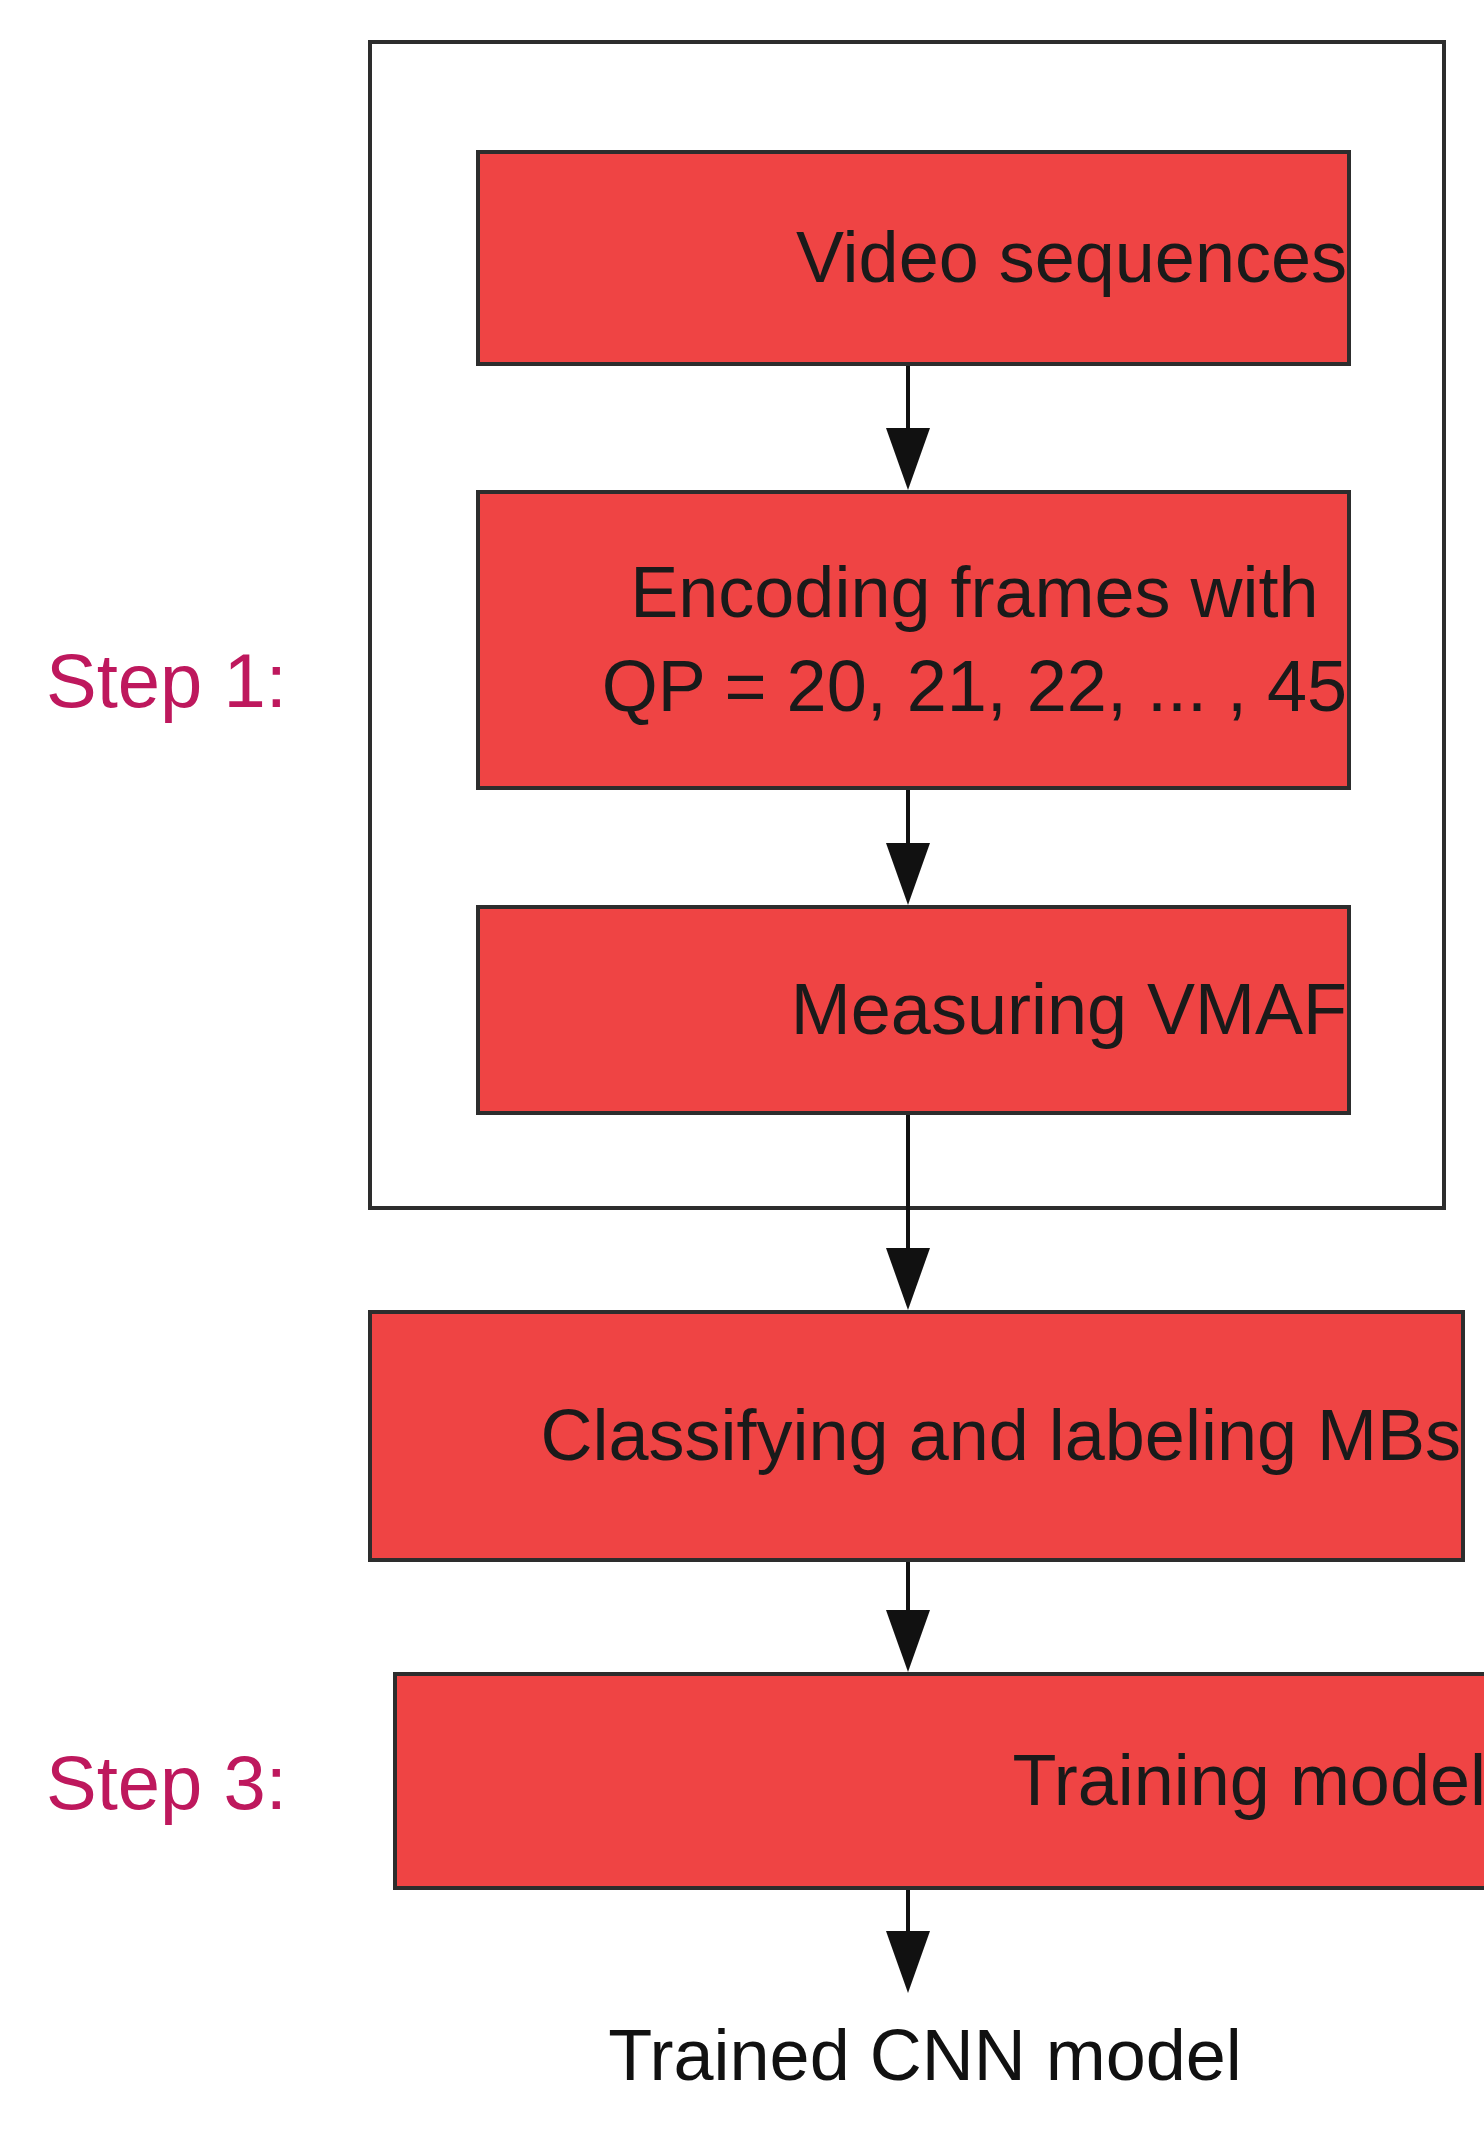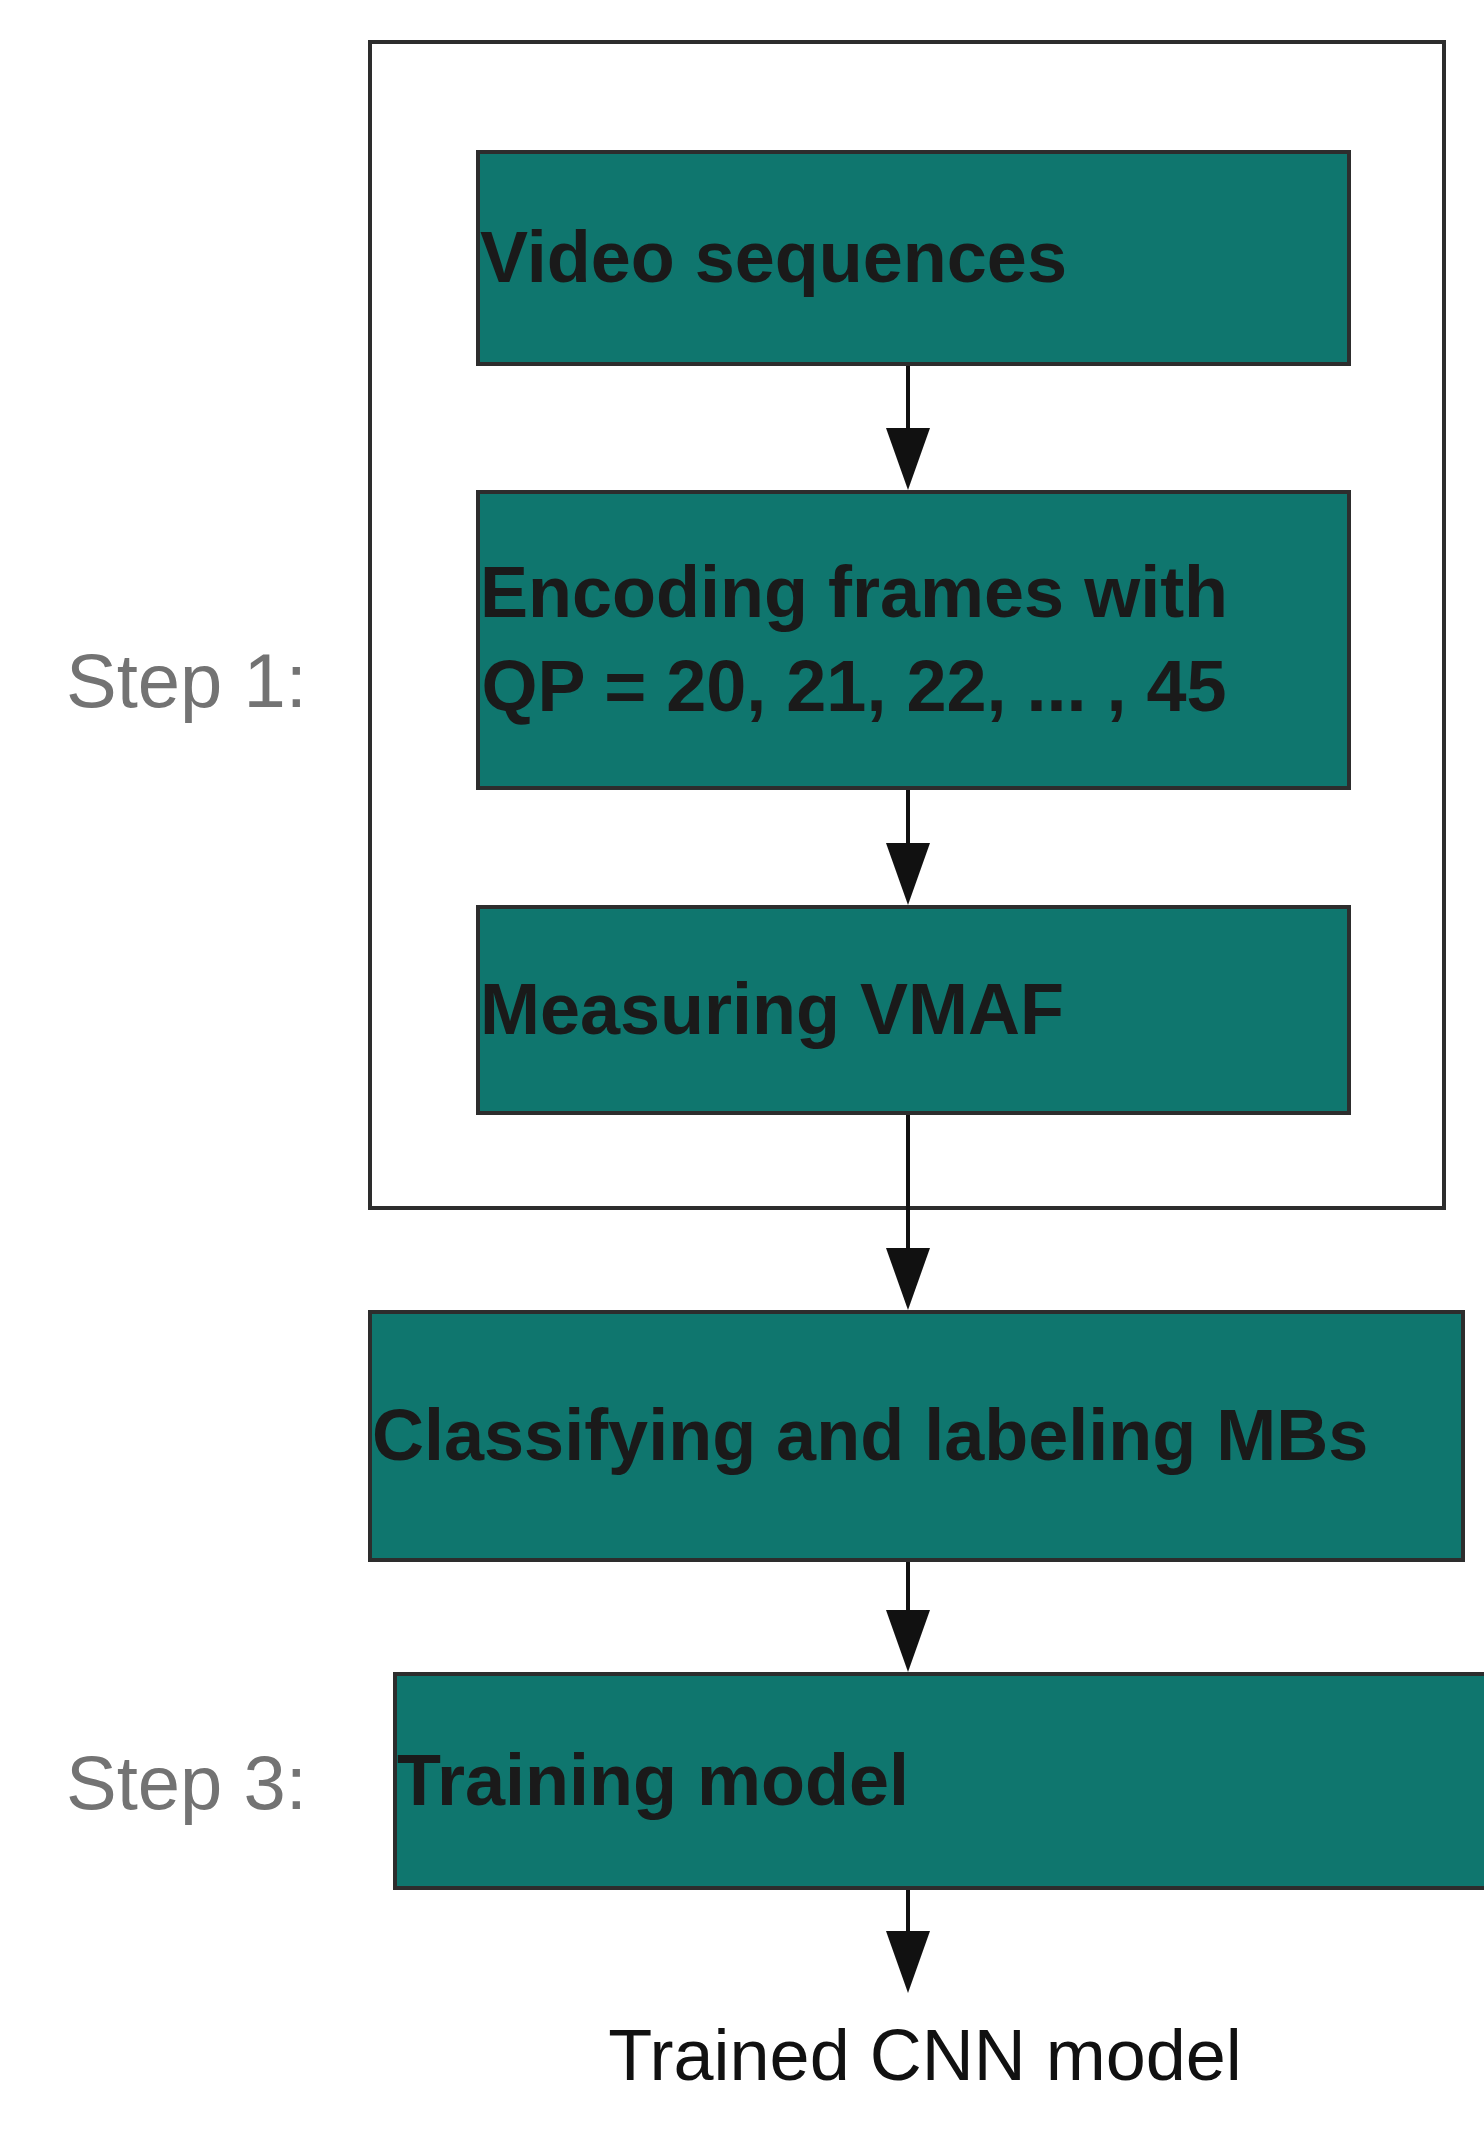--- a/index.html
+++ b/index.html
@@ -13,47 +13,45 @@
     height: 2139px;
     background: #ffffff;
     font-family: "Liberation Sans", sans-serif;
     color: #1a1a1a;
     overflow: hidden;
   }
   .box {
     position: absolute;
     box-sizing: border-box;
     border: 4px solid #2d2d2d;
-    background: #0f766e;
+    background: #ef4444;
     display: flex;
     align-items: center;
-    justify-content: flex-start;
+    justify-content: flex-end;
     text-align: center;
-    font-weight: bold;
   }
   .group-box {
     position: absolute;
     box-sizing: border-box;
     border: 4px solid #2d2d2d;
     background: transparent;
   }
   .node-label {
     font-size: 72px;
     line-height: 1.3;
     color: #1a1a1a;
     white-space: nowrap;
   }
   .step-label {
     position: absolute;
     font-size: 76px;
-    color: #737373;
+    color: #be185d;
     display: flex;
     align-items: center;
     white-space: nowrap;
-    margin-left: 20px;
   }
   .arrow {
     position: absolute;
     width: 44px;
   }
   .arrow .shaft {
     position: absolute;
     left: 20px;
     top: 0;
     width: 4px;

